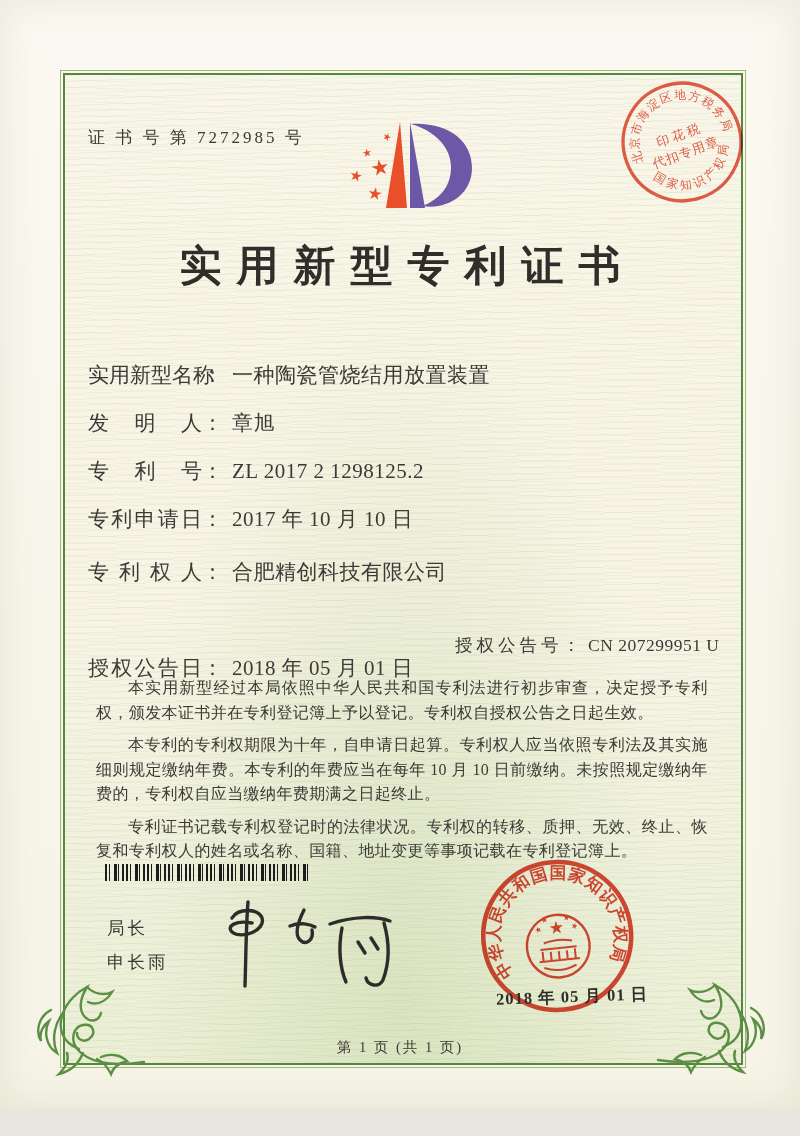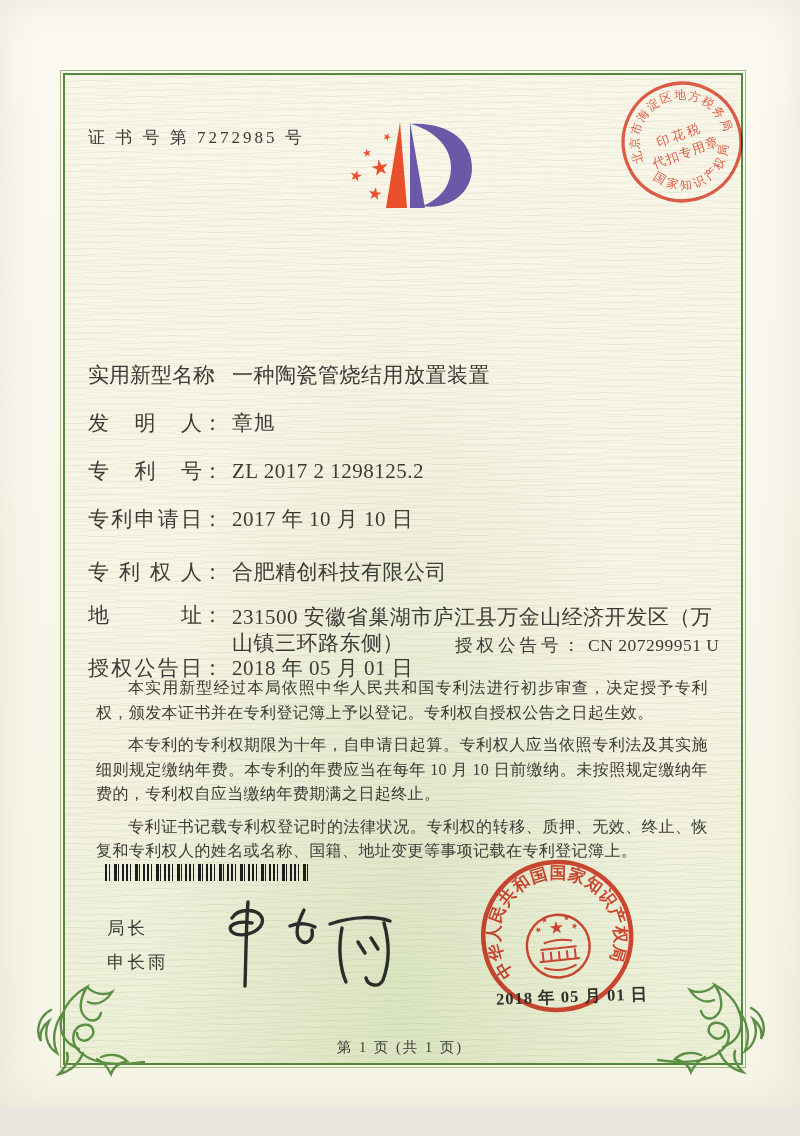--- a/index.html
+++ b/index.html
@@ -133,38 +133,36 @@
     <text font-size="11.5" fill="#e04a35" letter-spacing="1.5">
       <textPath href="#taxTop" startOffset="2">北京市海淀区地方税务局</textPath>
     </text>
     <text font-size="11.5" fill="#e04a35" letter-spacing="3">
       <textPath href="#taxBottom" startOffset="10">国家知识产权局</textPath>
     </text>
     <text x="62" y="59" text-anchor="middle" font-size="12.5" fill="#e04a35" letter-spacing="3">印花税</text>
     <text x="62" y="77" text-anchor="middle" font-size="12.5" fill="#e04a35" letter-spacing="1">代扣专用章</text>
   </svg>
 
+  <div class="doc-title">实用新型专利证书</div>
 
   <div class="field-row row-1">
     <span class="lbl">实用新型名称</span><span class="colon">：</span><span class="val">一种陶瓷管烧结用放置装置</span>
   </div>
   <div class="field-row row-2">
     <span class="lbl">发明人</span><span class="colon">：</span><span class="val">章旭</span>
   </div>
   <div class="field-row row-3">
     <span class="lbl">专利号</span><span class="colon">：</span><span class="val">ZL 2017 2 1298125.2</span>
   </div>
   <div class="field-row row-4">
     <span class="lbl">专利申请日</span><span class="colon">：</span><span class="val">2017 年 10 月 10 日</span>
   </div>
   <div class="field-row row-5">
     <span class="lbl">专利权人</span><span class="colon">：</span><span class="val">合肥精创科技有限公司</span>
-  </div>
-  <div class="field-row row-6">
-    <span class="lbl">地址</span><span class="colon">：</span><span class="val">231500 安徽省巢湖市庐江县万金山经济开发区（万山镇三环路东侧）</span>
   </div>
   <div class="field-row row-7">
     <span class="lbl">授权公告日</span><span class="colon">：</span><span class="val">2018 年 05 月 01 日</span>
   </div>
   <div class="grant-no">
     <span class="lbl">授权公告号</span><span>：</span><span class="val">CN 207299951 U</span>
   </div>
 
   <div class="body-text">
     <p>本实用新型经过本局依照中华人民共和国专利法进行初步审查，决定授予专利权，颁发本证书并在专利登记簿上予以登记。专利权自授权公告之日起生效。</p>

